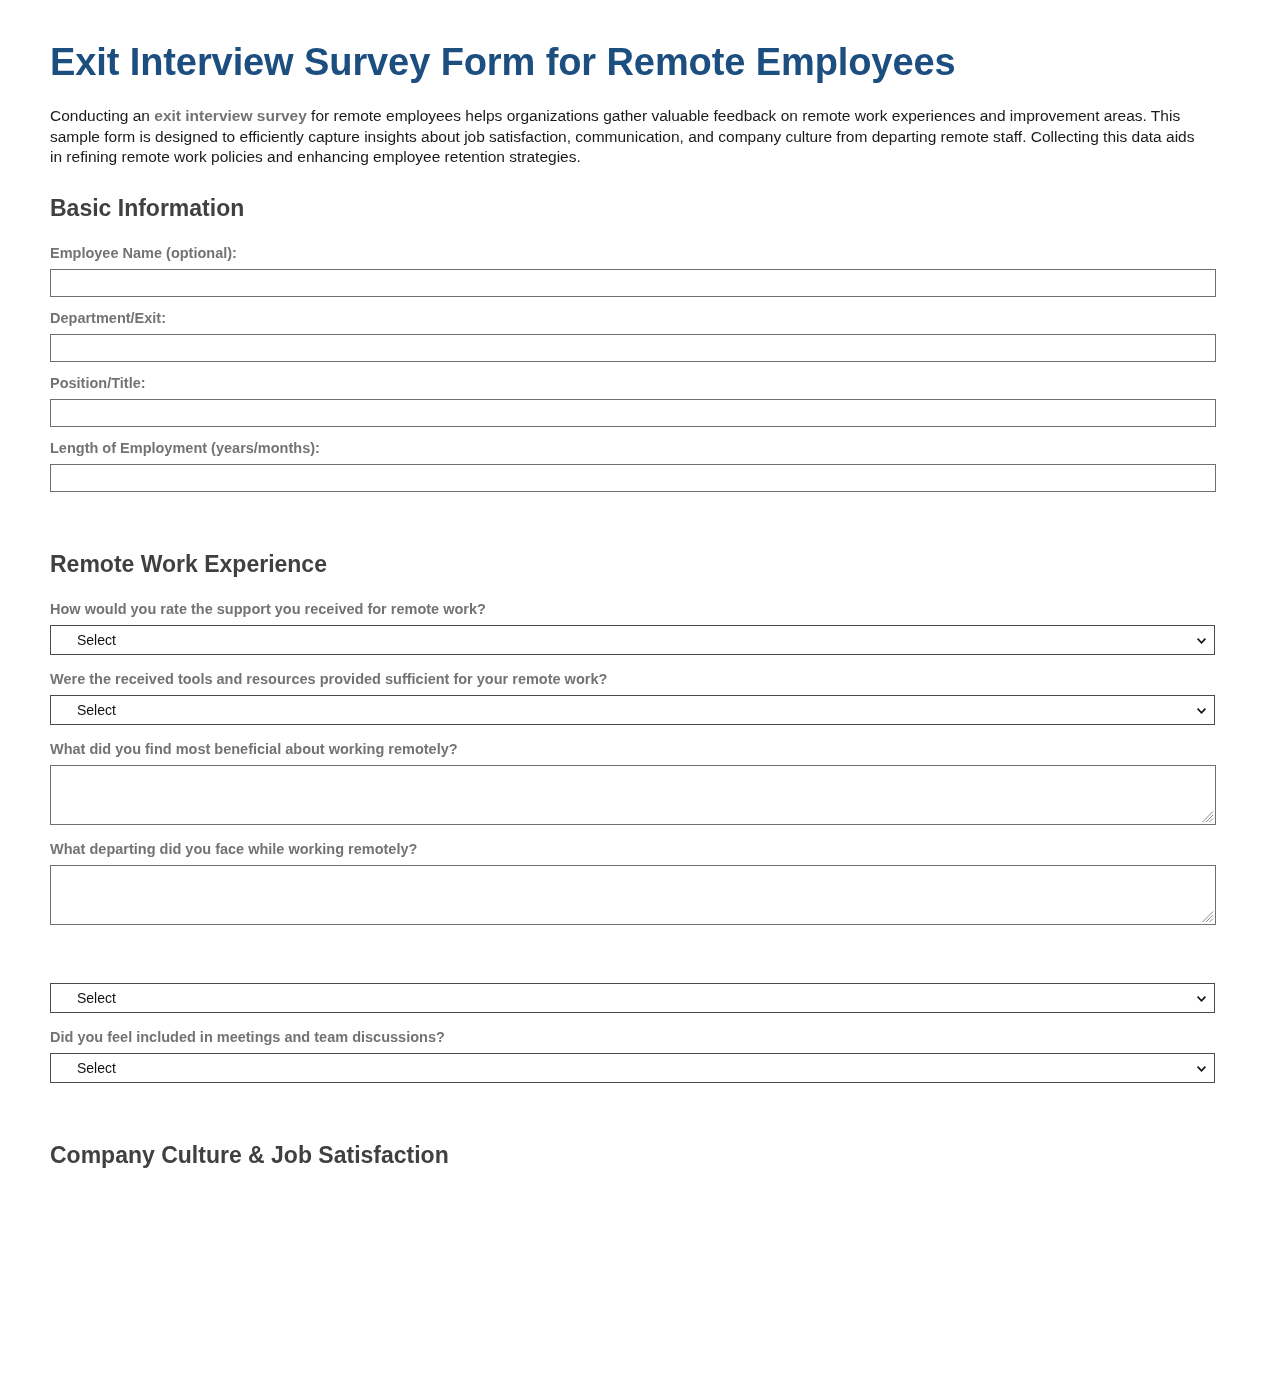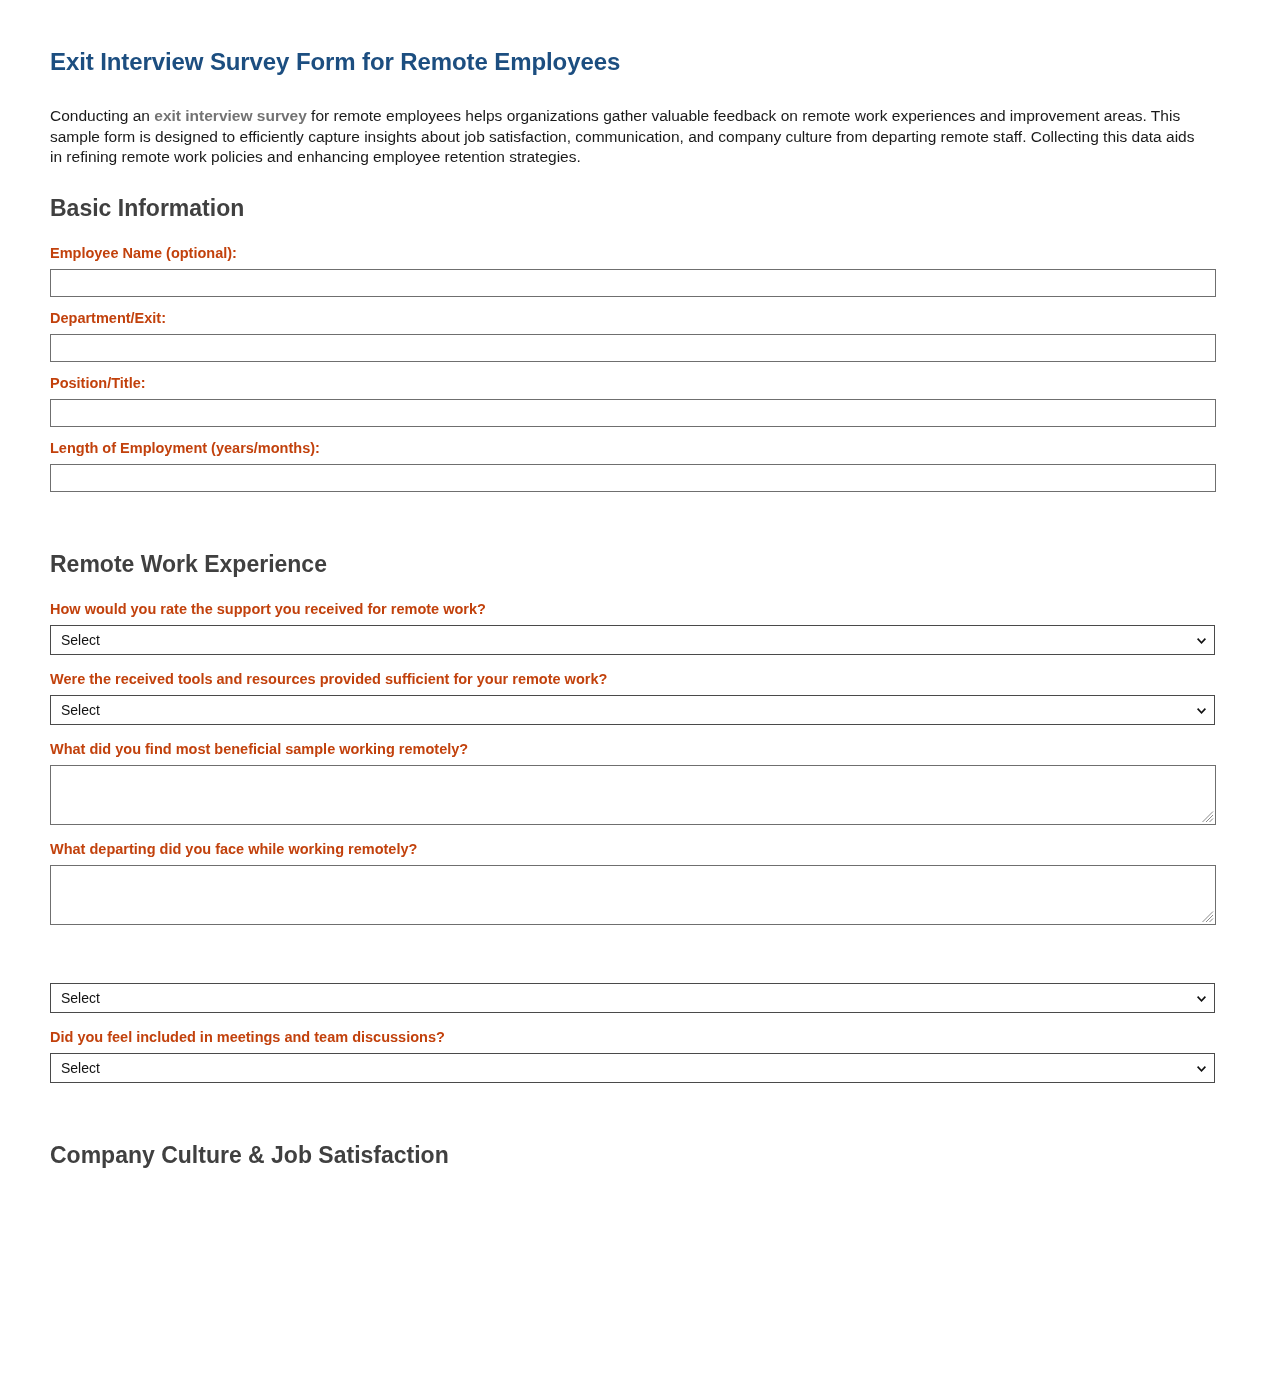--- a/index.html
+++ b/index.html
@@ -19,21 +19,21 @@
     box-sizing: border-box;
     background: #ffffff;
     padding: 44px 48px 20px 50px;
     position: relative;
   }
   .content {
     width: 1165px;
   }
 
   h1.page-title {
-    font-size: 24px;
+    font-size: 38px;
     line-height: 36px;
     font-weight: bold;
     color: #1c4e80;
     margin: 0 0 26px 0;
     letter-spacing: -0.1px;
   }
 
   p.intro {
     font-size: 15.5px;
     line-height: 20.5px;
@@ -67,21 +67,21 @@
   }
   .field:last-child {
     margin-bottom: 0;
   }
 
   label.field-label {
     display: block;
     font-size: 14.5px;
     line-height: 18px;
     font-weight: bold;
-    color: #c2410c;
+    color: #737373;
     margin: 0 0 7px 0;
   }
 
   input.text-input {
     display: block;
     box-sizing: border-box;
     width: 1166px;
     height: 28px;
     padding: 2px 6px;
     font-family: "Liberation Sans", sans-serif;
@@ -95,21 +95,21 @@
 
   .select-wrap {
     position: relative;
     width: 1165px;
     height: 30px;
   }
   select.select-input {
     box-sizing: border-box;
     width: 1165px;
     height: 30px;
-    padding: 2px 24px 2px 10px;
+    padding: 2px 24px 2px 26px;
     font-family: "Liberation Sans", sans-serif;
     font-size: 14px;
     color: #111;
     background: #ffffff;
     border: 1px solid #4a4a4a;
     border-radius: 0;
     outline: none;
     -webkit-appearance: none;
     -moz-appearance: none;
     appearance: none;
@@ -221,21 +221,21 @@
           </select>
           <span class="select-arrow">
             <svg viewBox="0 0 9 6" width="9" height="6" aria-hidden="true">
                 <path d="M0.6 0.6 L4.5 4.8 L8.4 0.6" fill="none" stroke="#111111" stroke-width="1.6"></path>
               </svg>
           </span>
         </div>
       </div>
 
       <div class="field tall">
-        <label class="field-label">What did you find most beneficial sample working remotely?</label>
+        <label class="field-label">What did you find most beneficial about working remotely?</label>
         <div class="textarea-wrap">
           <textarea class="textarea-input" placeholder="" style=""></textarea>
           <span class="resize-grip">
             <svg viewBox="0 0 12 12" width="12" height="12" aria-hidden="true">
               <path d="M11 4 L4 11 M11 7.5 L7.5 11 M11 0.5 L0.5 11" stroke="#8a8a8a" stroke-width="1" fill="none"></path>
             </svg>
           </span>
         </div>
       </div>
 

